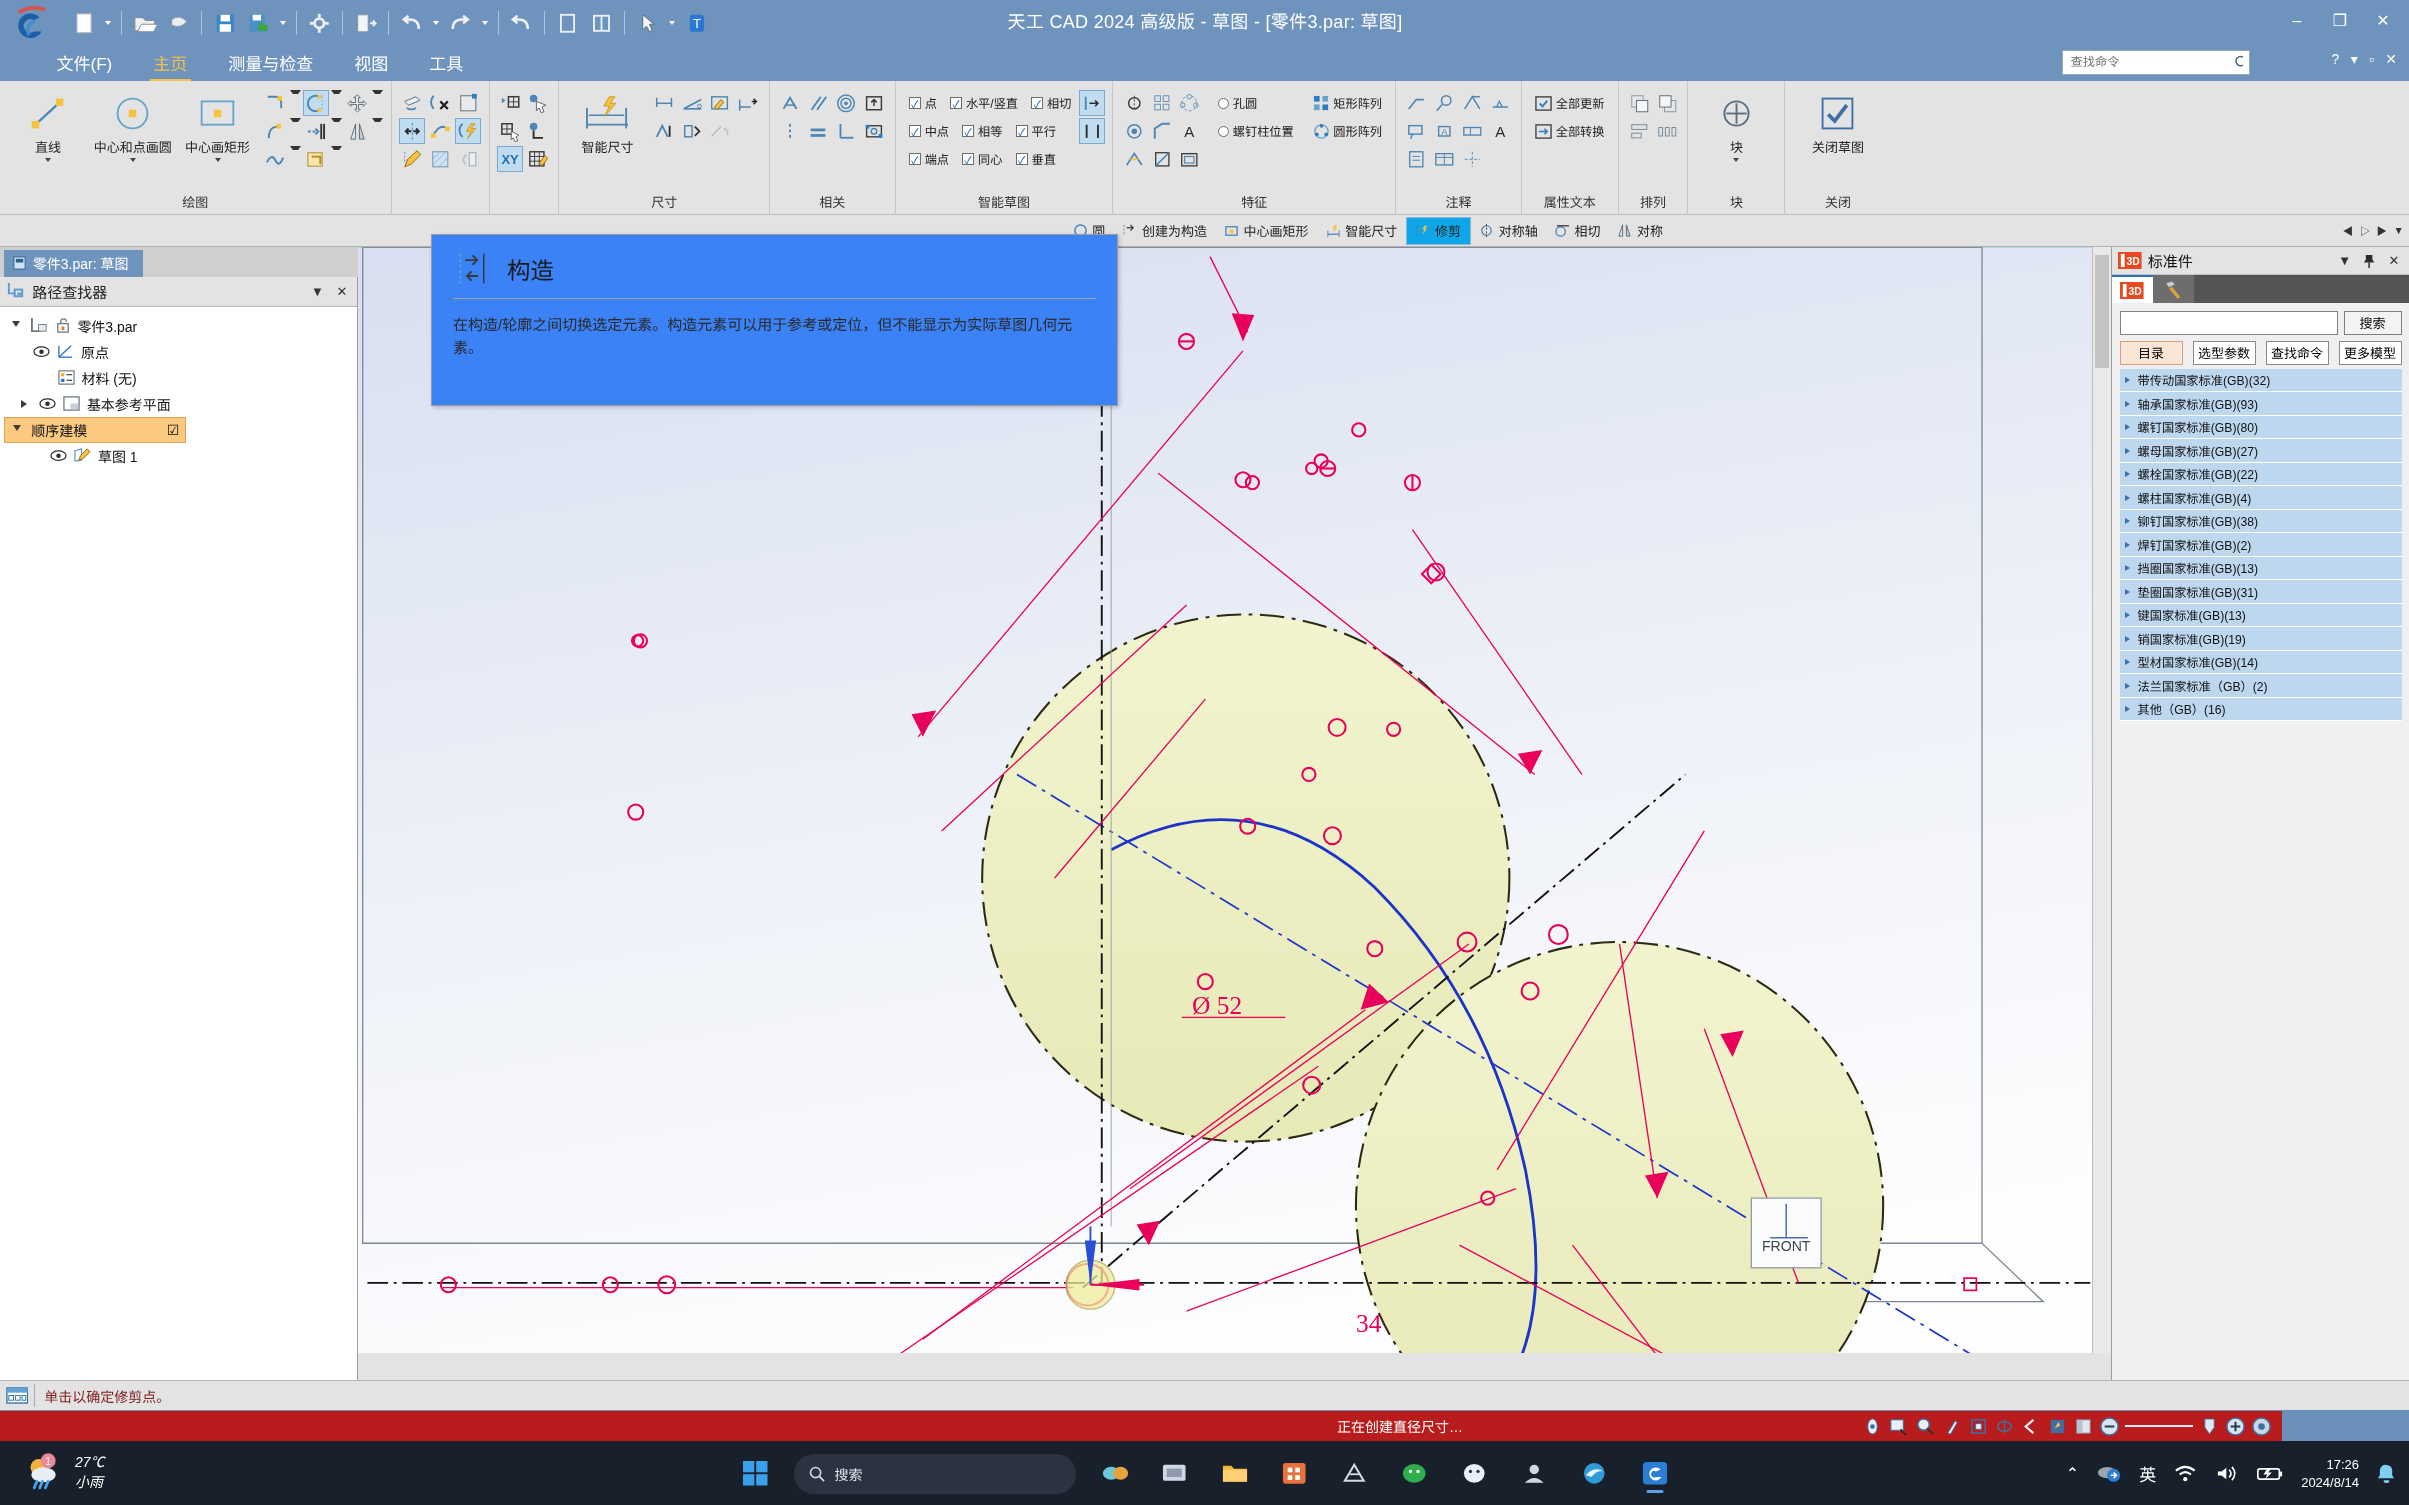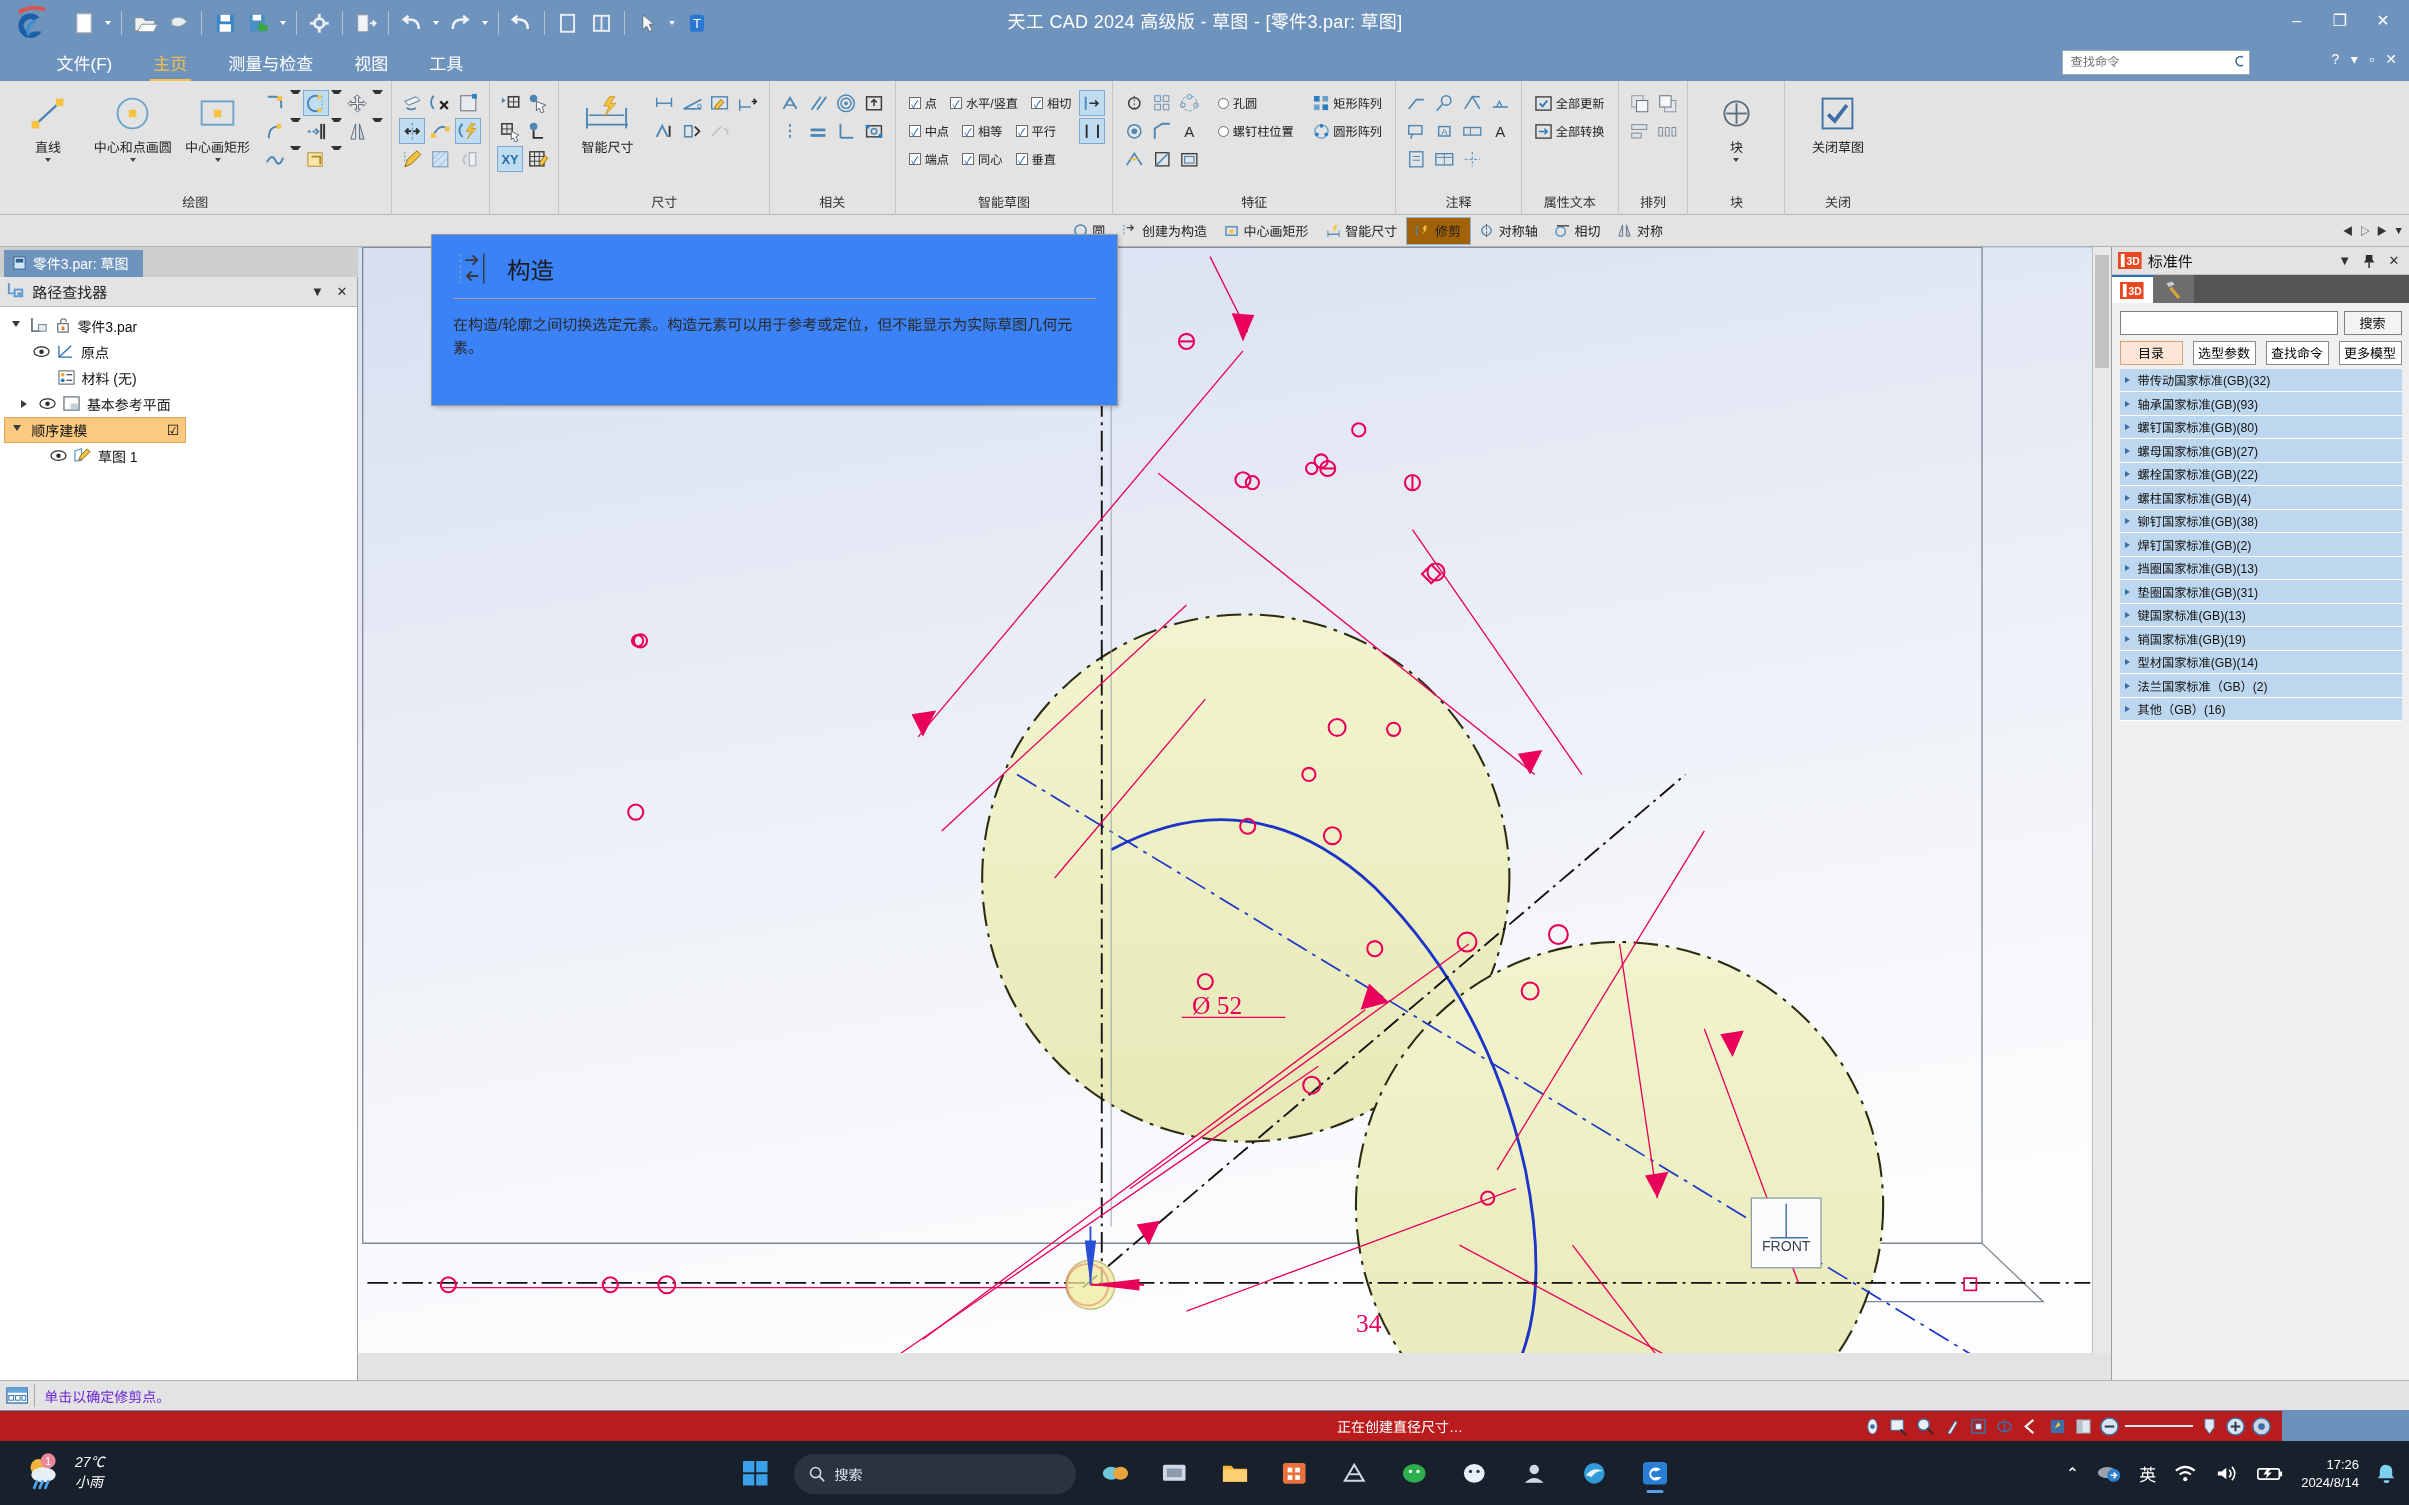--- a/index.html
+++ b/index.html
@@ -114,21 +114,21 @@
   .rpTabBtn { flex:1; height:24.5px; border:0.9px solid #8a8a8a; background:#fff; font-size:13px; display:flex; align-items:center; justify-content:center; cursor:default; }
   .rpTabBtn.on { background:#fbe5d6; border-color:#d9a07a; }
   .rpList { margin:3.8px 7.5px 0; }
   .rpItem { display:flex; align-items:center; gap:7.5px; height:23.5px; background:#bdd7ee; border-bottom:0.9px solid #fff; font-size:12.2px; color:#111; padding-left:5.6px; cursor:default; }
   .rpArrow { width:0;height:0;border-left:5.6px solid #3a6ea5;border-top:3.8px solid transparent;border-bottom:3.8px solid transparent; }
 
   
   .statusbar { position:absolute; left:0; top:1380px; width:2410px; height:30px; background:#e3e3e3; border-top:0.9px solid #b5b5b5; display:flex; align-items:center; }
   .sbIcon { width:34px; display:flex; align-items:center; justify-content:center; }
   .sbDivider { width:0.9px; height:22.6px; background:#a9a9a9; }
-  .sbText { font-size:14px; color:#6d28d9; padding-left:9.4px; }
+  .sbText { font-size:14px; color:#7f1d1d; padding-left:9.4px; }
   .bluebar { position:absolute; left:0; top:1411px; width:2282px; height:30px; background:#b91c1c; display:flex; align-items:center; }
   .bbText { position:absolute; left:1337px; font-size:14px; color:#fff; }
   .bbIcons { position:absolute; right:9.4px; display:flex; align-items:center; gap:4.7px; }
   .bbIcon { width:21.7px; height:21.7px; display:flex; align-items:center; justify-content:center; }
   .zoomline { width:68px; height:1.9px; background:#dfe9f3; }
 
   
   .taskbar { position:absolute; left:0; top:1441px; width:2410px; height:65px; background:#17202b; }
   .weather { position:absolute; left:22.6px; top:11.3px; display:flex; align-items:center; gap:11.3px; color:#fff; }
   .wtxt { font-size:14px; line-height:20px;font-style:italic; }
@@ -1032,21 +1032,21 @@
     </div>
     <div class="t2item">
       <svg width="15" height="15" viewBox="0 0 16 16">
           <line x1="2" y1="12" x2="14" y2="12" stroke="#4b86b4" stroke-width="1.4"></line>
           <line x1="2" y1="8" x2="2" y2="15" stroke="#4b86b4"></line>
           <line x1="14" y1="8" x2="14" y2="15" stroke="#4b86b4"></line>
           <path d="M9 2l-2 4h2l-2 5 5-6h-2l2-3z" fill="#f5c242"></path>
         </svg>
       <span>智能尺寸</span>
     </div>
-    <div class="t2item" style="background:#a16207;border:0.9px solid #8fb6d8">
+    <div class="t2item" style="background:#0ea5e9;border:0.9px solid #8fb6d8">
       <svg width="15" height="15" viewBox="0 0 16 16">
           <path d="M3 3 A8 8 0 0 0 3 13" fill="none" stroke="#4b86b4" stroke-width="1.5"></path>
           <path d="M10 3l-2 4h2l-2 5 5-6h-2l2-3z" fill="#f5c242"></path>
         </svg>
       <span>修剪</span>
     </div>
     <div class="t2item">
       <svg width="15" height="15" viewBox="0 0 16 16">
           <circle cx="8" cy="8" r="5" fill="none" stroke="#4b86b4" stroke-width="1.4"></circle>
           <line x1="8" y1="1" x2="8" y2="15" stroke="#3c3c3c" stroke-dasharray="2 2"></line>

